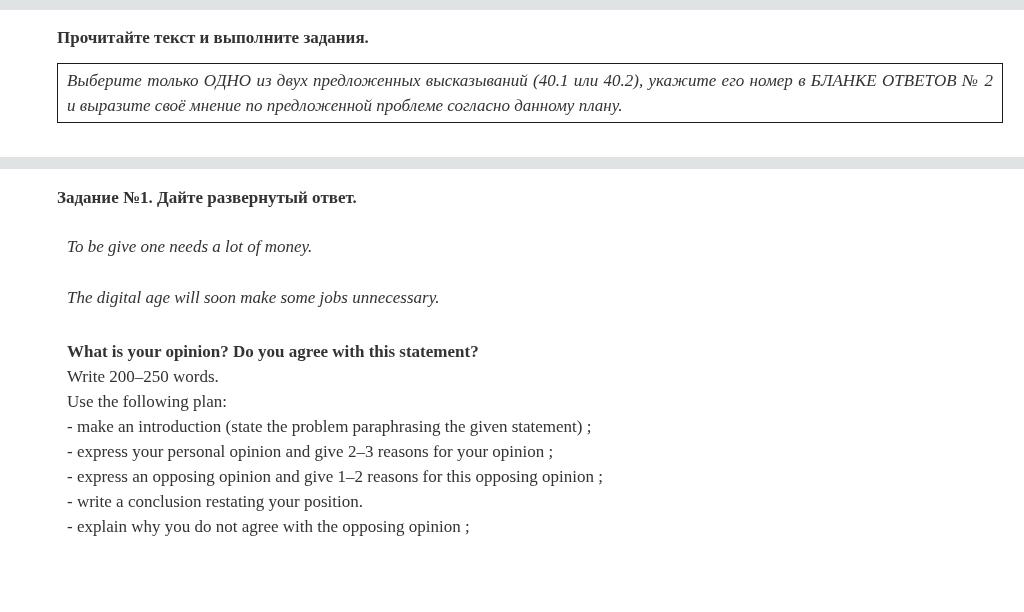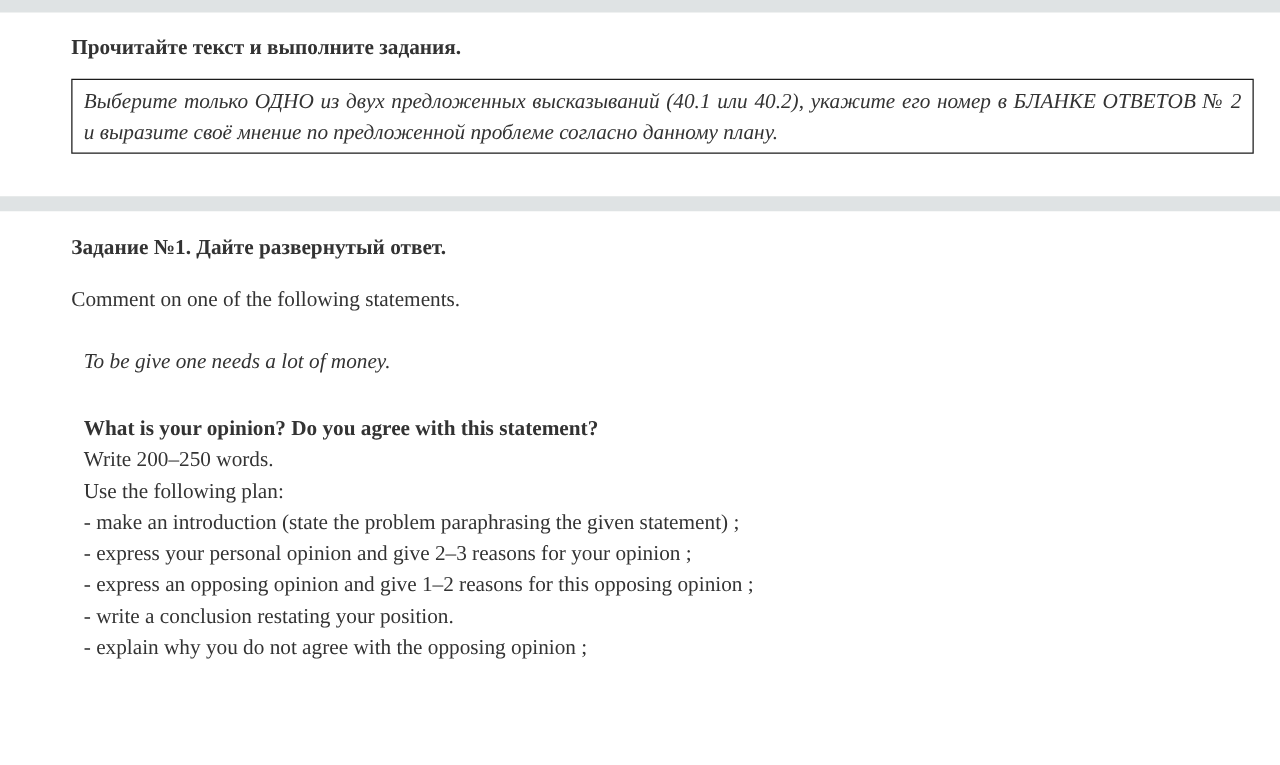--- a/index.html
+++ b/index.html
@@ -90,24 +90,24 @@
     <span class="rules-line-1">Выберите только ОДНО из двух предложенных высказываний (40.1 или 40.2), укажите его номер в БЛАНКЕ  ОТВЕТОВ № 2</span>
     <span class="rules-line-2">и выразите своё мнение по предложенной проблеме согласно данному плану.</span>
   </div>
 </div>
 
 <div class="band band-separator"></div>
 
 <div class="section">
   <p class="task-heading">Задание №1. Дайте развернутый ответ.</p>
 
-  <p class="comment-intro">Comment on one of the following statements.</p>
 
   <div class="statements">
     <p class="statement statement-1">To be give one needs a lot of money.</p>
+    <p class="statement statement-2">The digital age will soon make some jobs unnecessary.</p>
   </div>
 
   <div class="task-body">
     <div class="opinion-question">What is your opinion? Do you agree with this statement?</div>
 
     <div class="write-line"><span>Write </span><span class="bold">200–250 words</span><span>.</span></div>
 
     <div>Use the following plan:</div>
 
     <div class="plan-item">- make an introduction (state the problem paraphrasing the given statement) ;</div>

